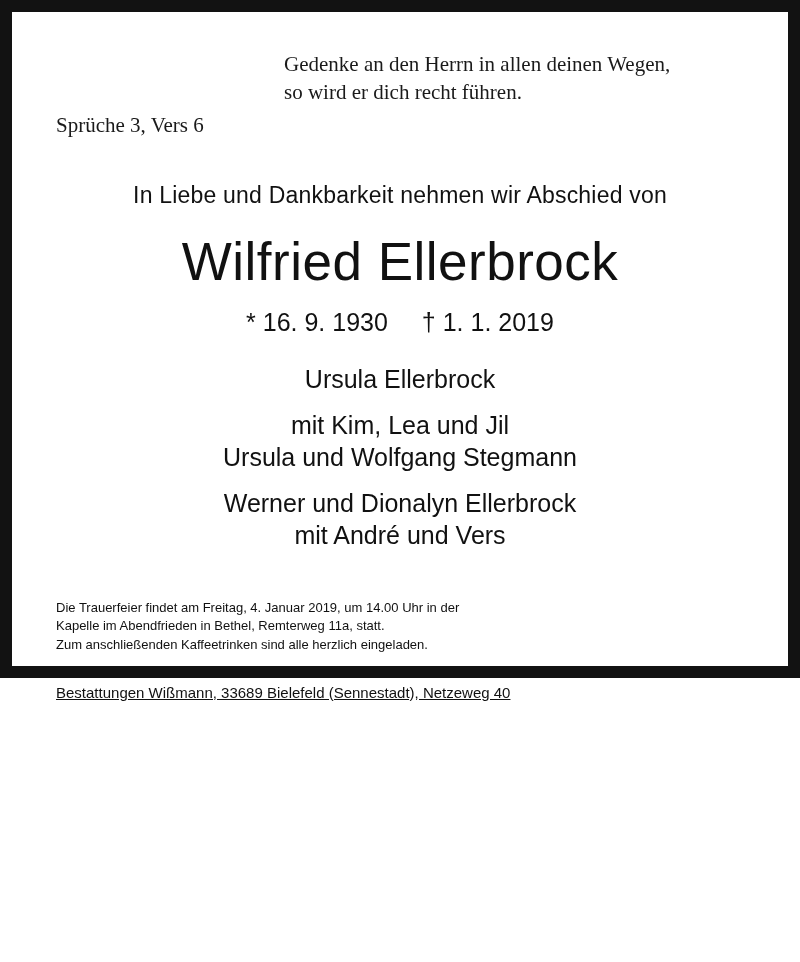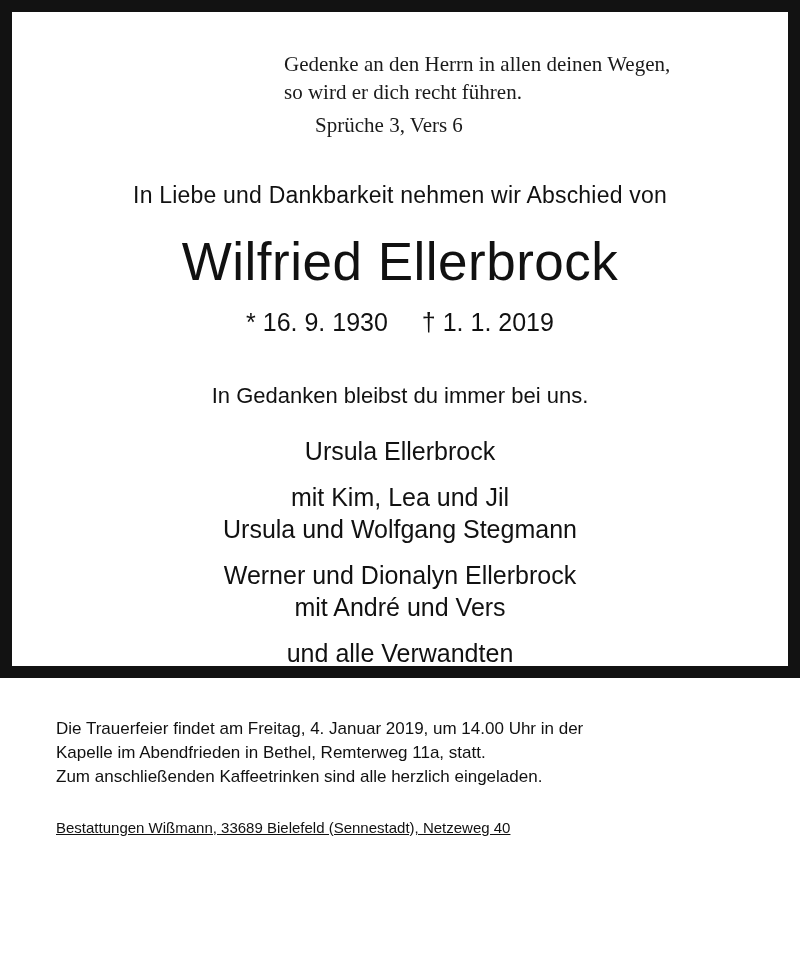--- a/index.html
+++ b/index.html
@@ -32,21 +32,21 @@
     font-family: "Liberation Serif", serif;
     font-size: 21px;
     line-height: 1.35;
     color: #1a1a1a;
     white-space: nowrap;
   }
   .verse-ref {
     font-family: "Liberation Serif", serif;
     font-size: 21px;
     color: #1a1a1a;
-    text-align: center;
+    text-align: left;
     padding-right: 22px;
     margin-top: 6px;
   }
   .intro {
     text-align: center;
     font-size: 23px;
     margin-top: 44px;
     letter-spacing: 0.2px;
     color: #111111;
   }
@@ -90,21 +90,21 @@
     color: #111111;
   }
   .mourner-line.sub {
     font-size: 25px;
   }
   .mourner-block.final {
     margin-top: 8px;
   }
   .ceremony {
     margin-top: 34px;
-    font-size: 17px;
+    font-size: 13px;
     line-height: 1.42;
     color: #111111;
   }
   .ceremony div { white-space: nowrap; }
   .funeral-home {
     margin-top: 30px;
     font-size: 15px;
     color: #111111;
     text-decoration: underline;
   }
@@ -122,36 +122,32 @@
   <div class="verse-ref">Sprüche 3, Vers 6</div>
 
   <div class="intro">In Liebe und Dankbarkeit nehmen wir Abschied von</div>
 
   <div class="name">Wilfried Ellerbrock</div>
 
   <div class="dates">
     <span>* 16. 9. 1930</span><span class="gap"></span><span>† 1. 1. 2019</span>
   </div>
 
-  <div class="motto">In Gedanken bleibst du immer bei uns.</div>
 
   <div class="mourners">
     <div class="mourner-block">
       <div class="mourner-line">Ursula Ellerbrock</div>
     </div>
     <div class="mourner-block">
       <div class="mourner-line sub">mit Kim, Lea und Jil</div>
       <div class="mourner-line">Ursula und Wolfgang Stegmann</div>
     </div>
     <div class="mourner-block">
       <div class="mourner-line">Werner und Dionalyn Ellerbrock</div>
       <div class="mourner-line sub">mit André und Vers</div>
-    </div>
-    <div class="mourner-block final">
-      <div class="mourner-line">und alle Verwandten</div>
     </div>
   </div>
 
   <div class="spacer"></div>
 
   <div class="ceremony">
     <div>Die Trauerfeier findet am Freitag, 4. Januar 2019, um 14.00 Uhr in der</div>
     <div>Kapelle im Abendfrieden in Bethel, Remterweg 11a, statt.</div>
     <div>Zum anschließenden Kaffeetrinken sind alle herzlich eingeladen.</div>
   </div>

